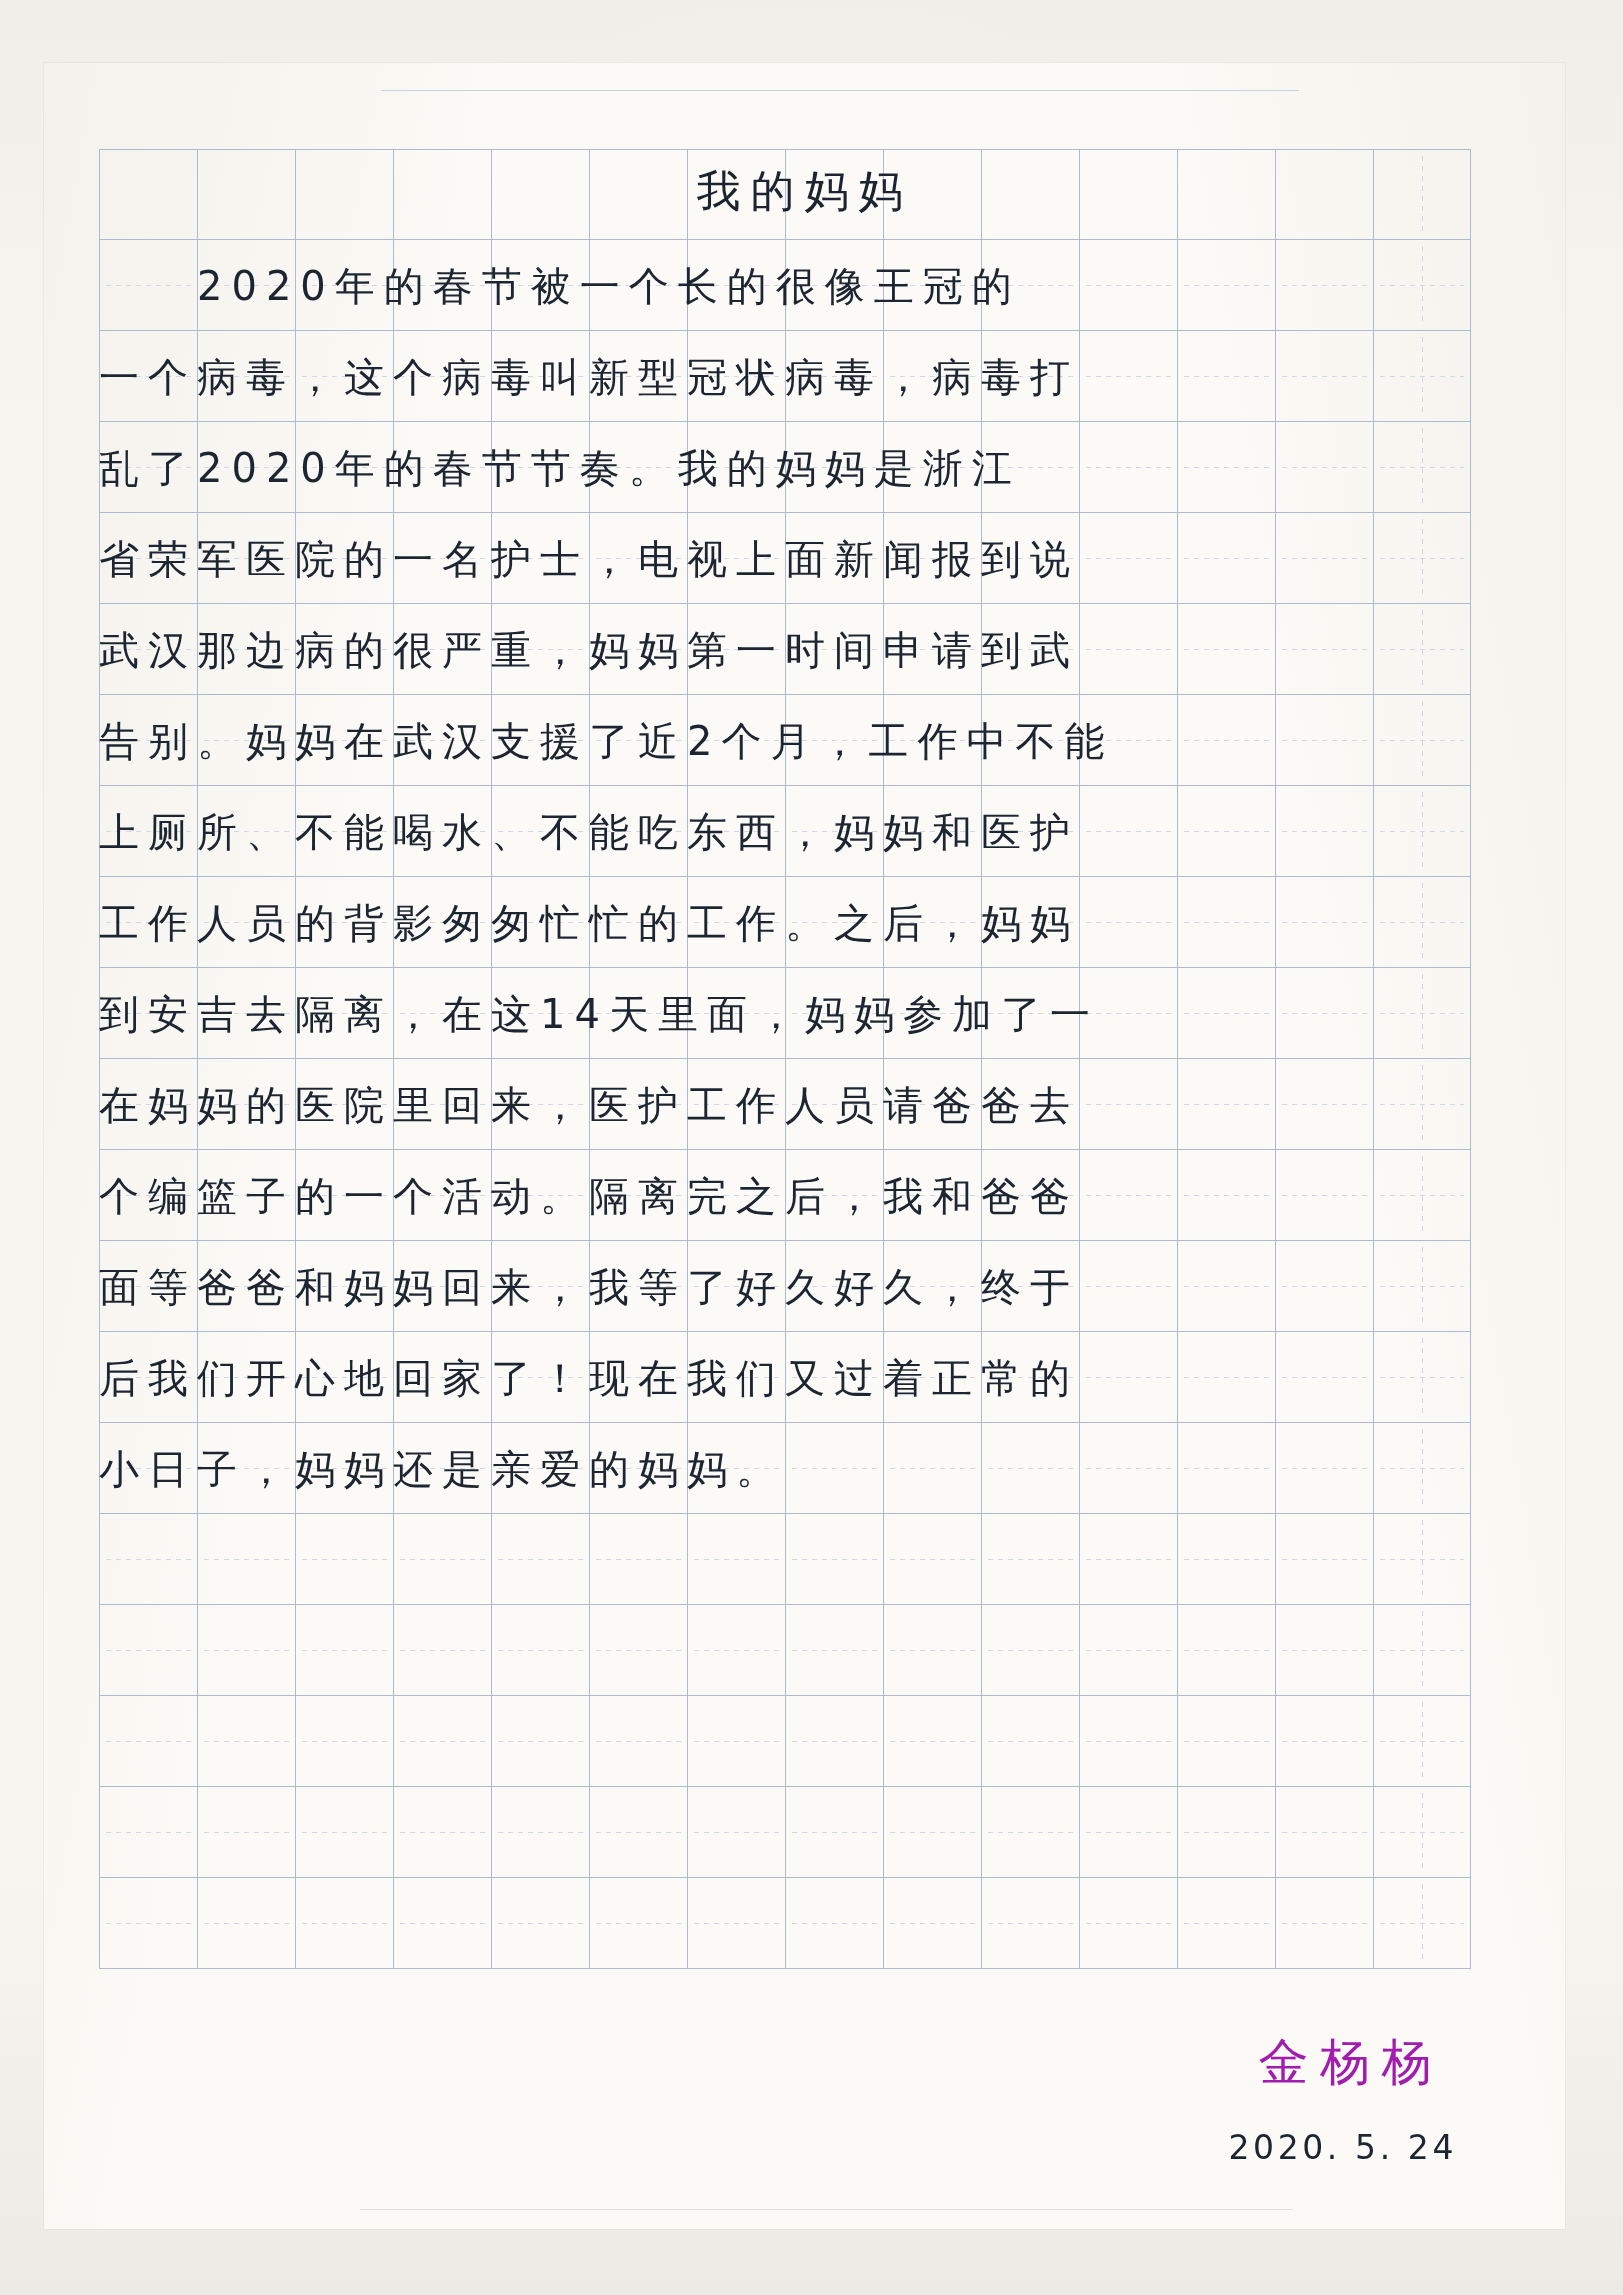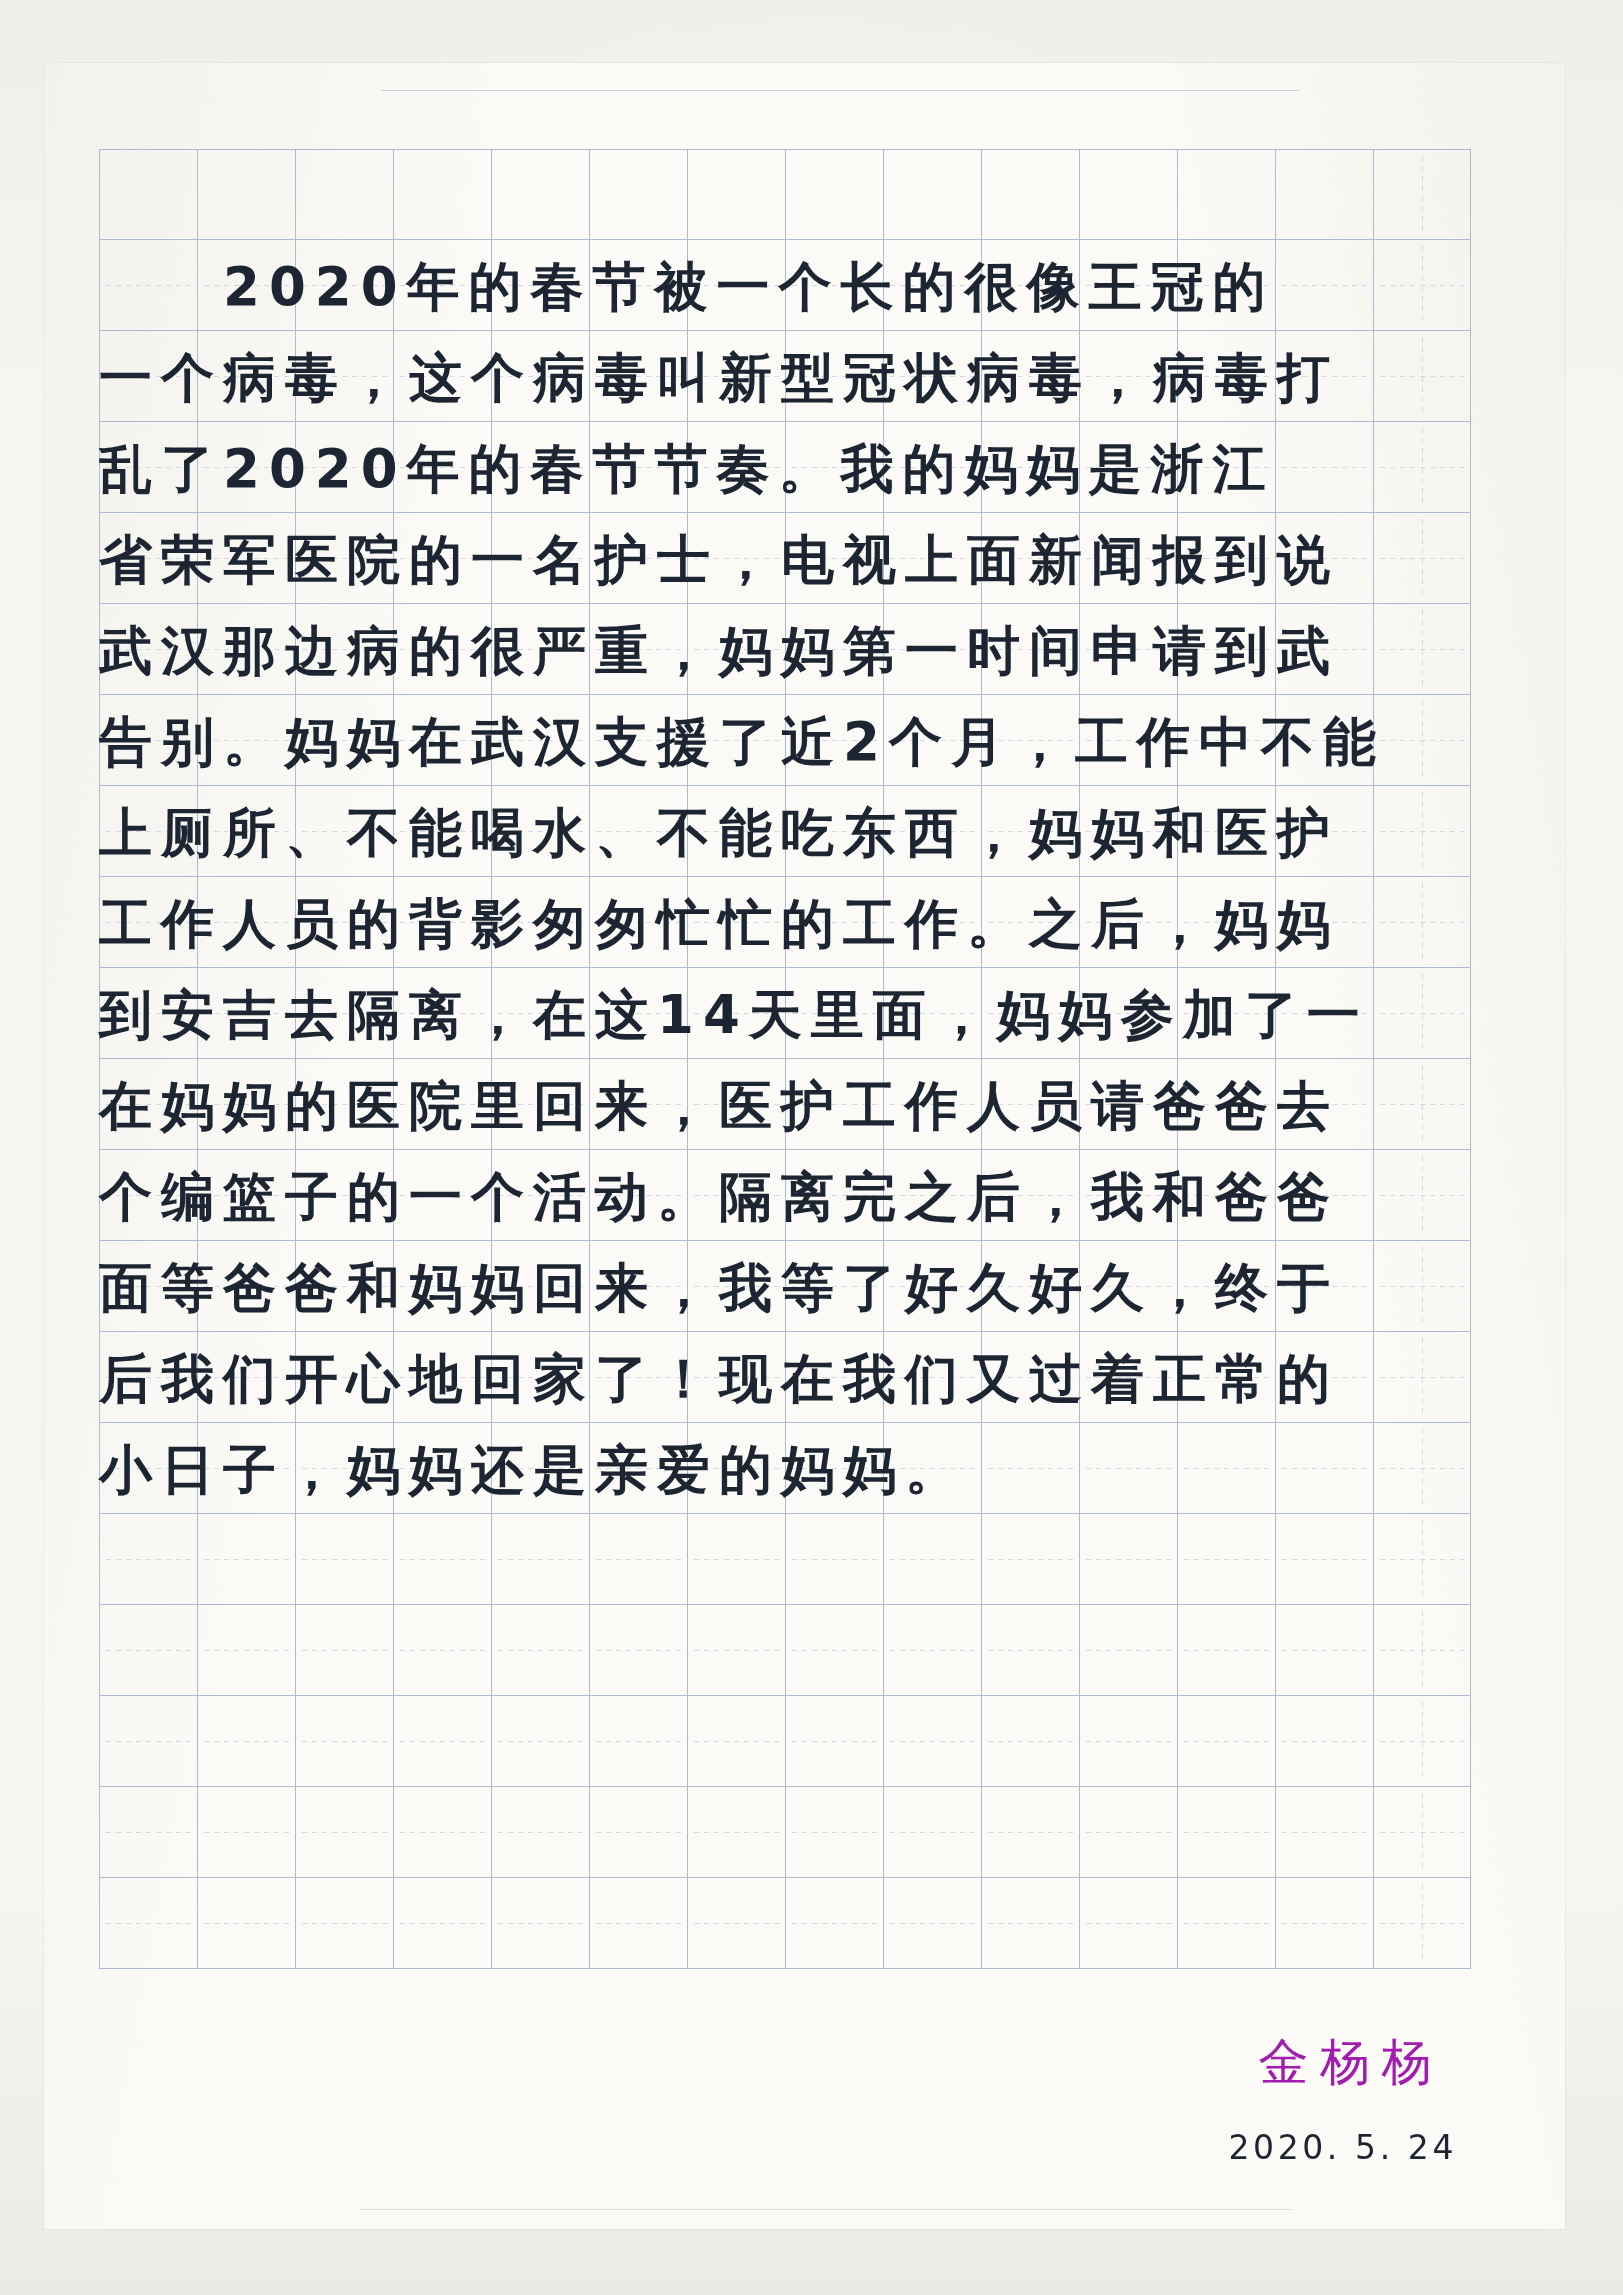--- a/index.html
+++ b/index.html
@@ -107,26 +107,25 @@
   }
   .body-text {
     position: absolute;
     left: 55px;
     top: 178px;
     width: 1415px;
   }
   .line {
     height: 91px;
     line-height: 91px;
-    font-size: 53px;
+    font-size: 40px;
     color: #1c2531;
     white-space: pre;
     letter-spacing: 9px;
     text-indent: 0;
-    font-weight: bold;
   }
   .signature {
     position: absolute;
     right: 122px;
     top: 1966px;
     font-size: 50px;
     letter-spacing: 11.5px;
     color: #a21caf;
   }
   .date {
@@ -491,20 +490,21 @@
           <div class="cell"></div>
           <div class="cell"></div>
           <div class="cell"></div>
           <div class="cell"></div>
           <div class="cell"></div>
           <div class="cell"></div>
           <div class="cell"></div>
         </div>
       </div>
 
+    <div class="title">我的妈妈</div>
 
     <div class="body-text" id="body-text">
         <div class="line">　　2020年的春节被一个长的很像王冠的</div>
         <div class="line">一个病毒，这个病毒叫新型冠状病毒，病毒打</div>
         <div class="line">乱了2020年的春节节奏。我的妈妈是浙江</div>
         <div class="line">省荣军医院的一名护士，电视上面新闻报到说</div>
         <div class="line">武汉那边病的很严重，妈妈第一时间申请到武</div>
         <div class="line">告别。妈妈在武汉支援了近2个月，工作中不能</div>
         <div class="line">上厕所、不能喝水、不能吃东西，妈妈和医护</div>
         <div class="line">工作人员的背影匆匆忙忙的工作。之后，妈妈</div>

